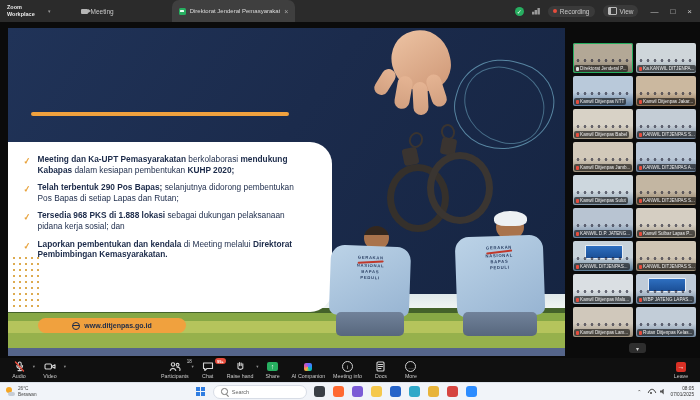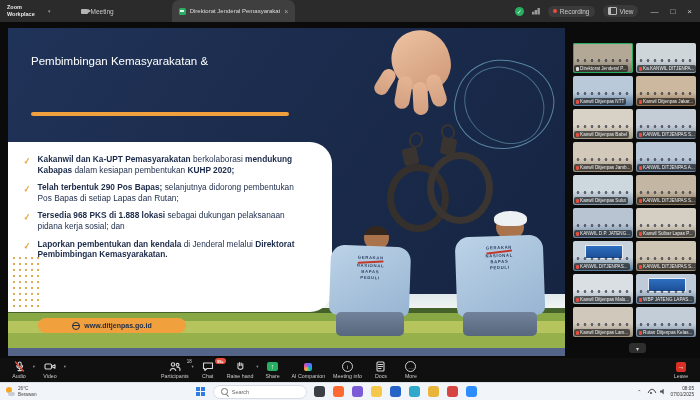--- a/index.html
+++ b/index.html
@@ -193,43 +193,42 @@
       <span>□</span>
       <span>×</span>
     </span>
   </div>
 </div>
 
 <div class="main">
 
   <div class="slide">
     <div class="wave"></div>
-    <div class="s-subtitle">Pembimbingan Kemasyarakatan &amp;</div>
     <div class="s-underline"></div>
 
     <div class="sky"></div>
     <div class="field"></div>
 
     <div class="card">
       <div>
           <div class="bullet">
             <span class="check">✓</span>
-            <span class="btext"><b>Kakanwil dan Ka-UPT Pemasyarakatan</b><span> berkolaborasi </span><b>mendukung Kabapas</b><span> dalam kesiapan pembentukan </span><b>KUHP 2020;</b></span>
+            <span class="btext"><b>Meeting dan Ka-UPT Pemasyarakatan</b><span> berkolaborasi </span><b>mendukung Kabapas</b><span> dalam kesiapan pembentukan </span><b>KUHP 2020;</b></span>
           </div>
           <div class="bullet">
             <span class="check">✓</span>
             <span class="btext"><b>Telah terbentuk 290 Pos Bapas;</b><span> selanjutnya didorong pembentukan Pos Bapas di setiap Lapas dan Rutan;</span></span>
           </div>
           <div class="bullet">
             <span class="check">✓</span>
             <span class="btext"><b>Tersedia 968 PKS di 1.888 lokasi</b><span> sebagai dukungan pelaksanaan pidana kerja sosial; dan</span></span>
           </div>
           <div class="bullet">
             <span class="check">✓</span>
-            <span class="btext"><b>Laporkan pembentukan dan kendala</b><span> di Jenderal melalui </span><b>Direktorat Pembimbingan Kemasyarakatan.</b></span>
+            <span class="btext"><b>Laporkan pembentukan dan kendala</b><span> di Meeting melalui </span><b>Direktorat Pembimbingan Kemasyarakatan.</b></span>
           </div>
         </div>
     </div>
     <div class="dots"></div>
 
     <div class="pill">
       <span class="globe"></span>
       <span class="pill-text">www.ditjenpas.go.id</span>
     </div>
 

